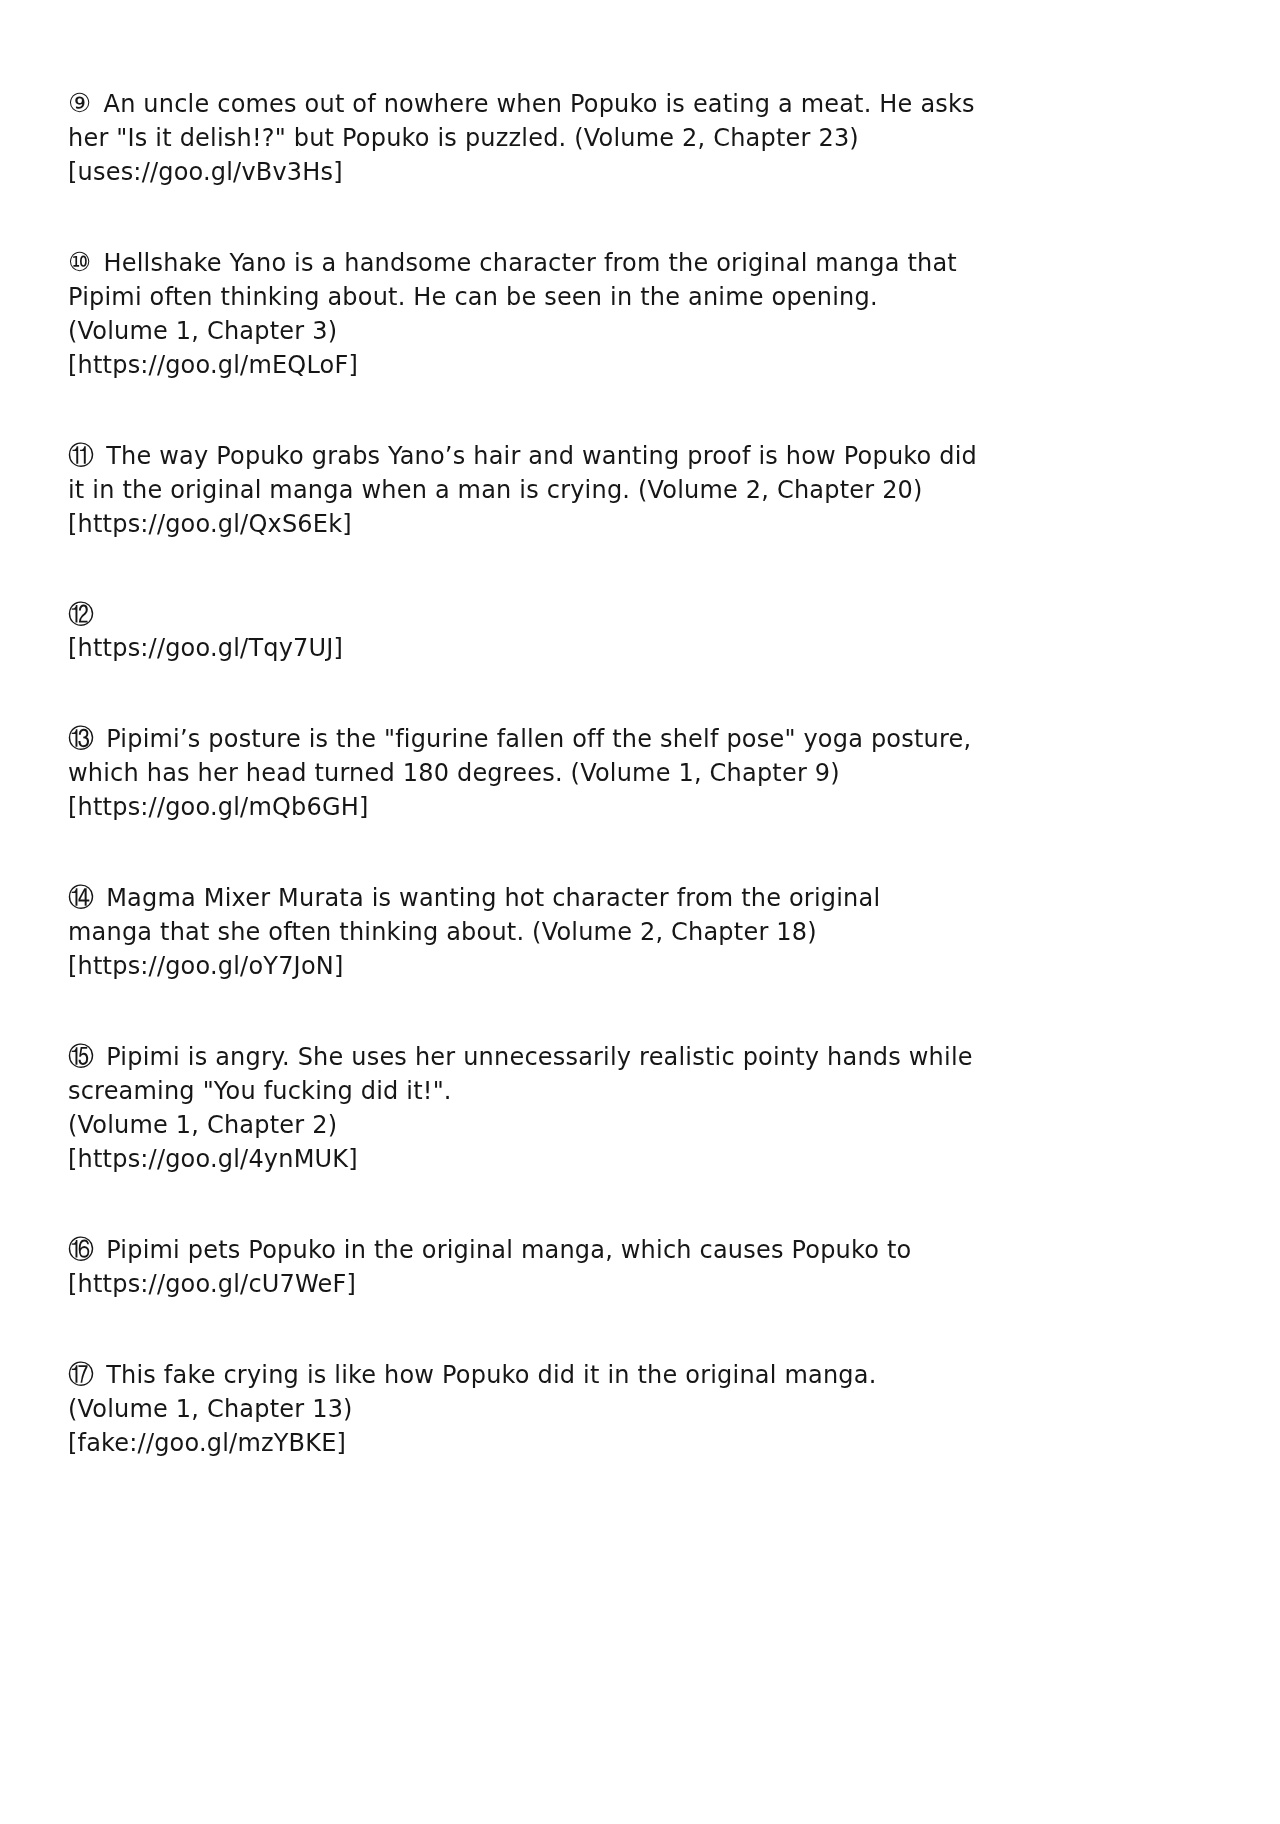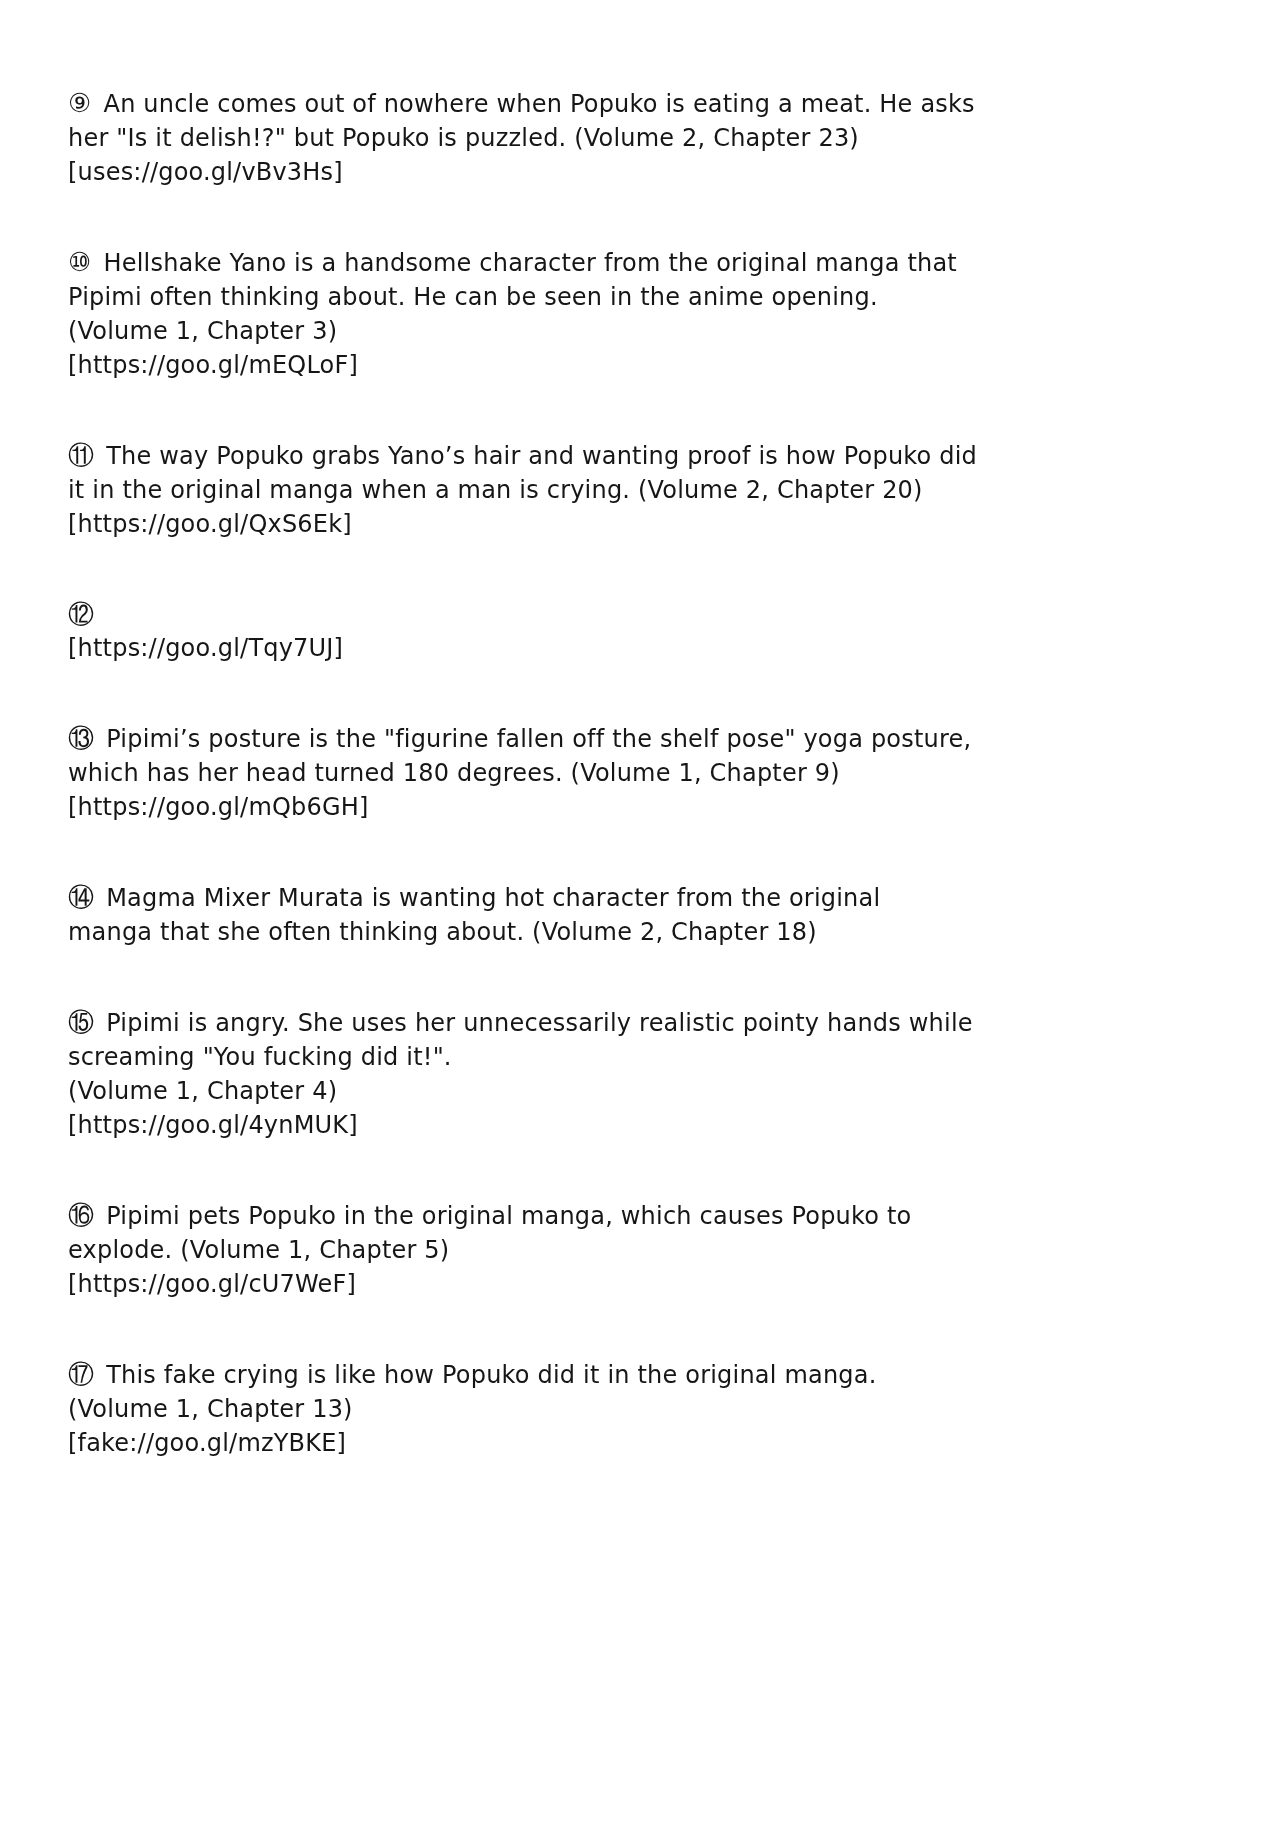--- a/index.html
+++ b/index.html
@@ -88,38 +88,38 @@
   <div class="line">which has her head turned 180 degrees. (Volume 1, Chapter 9)</div>
         <div class="line">[https://goo.gl/mQb6GH]</div>
       </div>
 
   <div class="item">
     <div class="line first-line">
       <span class="num">⑭</span>
           <span class="first-text">Magma Mixer Murata is wanting hot character from the original</span>
     </div>
   <div class="line">manga that she often thinking about. (Volume 2, Chapter 18)</div>
+        <div class="line">[https://goo.gl/oY7JoN]</div>
       </div>
 
   <div class="item">
     <div class="line first-line">
       <span class="num">⑮</span>
           <span class="first-text">Pipimi is angry. She uses her unnecessarily realistic pointy hands while</span>
     </div>
   <div class="line">screaming "You fucking did it!".</div>
-        <div class="line">(Volume 1, Chapter 4)</div>
+        <div class="line">(Volume 1, Chapter 2)</div>
         <div class="line">[https://goo.gl/4ynMUK]</div>
       </div>
 
   <div class="item">
     <div class="line first-line">
       <span class="num">⑯</span>
           <span class="first-text">Pipimi pets Popuko in the original manga, which causes Popuko to</span>
     </div>
-  <div class="line">explode. (Volume 1, Chapter 5)</div>
         <div class="line">[https://goo.gl/cU7WeF]</div>
       </div>
 
   <div class="item">
     <div class="line first-line">
       <span class="num">⑰</span>
           <span class="first-text">This fake crying is like how Popuko did it in the original manga.</span>
     </div>
   <div class="line">(Volume 1, Chapter 13)</div>
         <div class="line">[fake://goo.gl/mzYBKE]</div>

